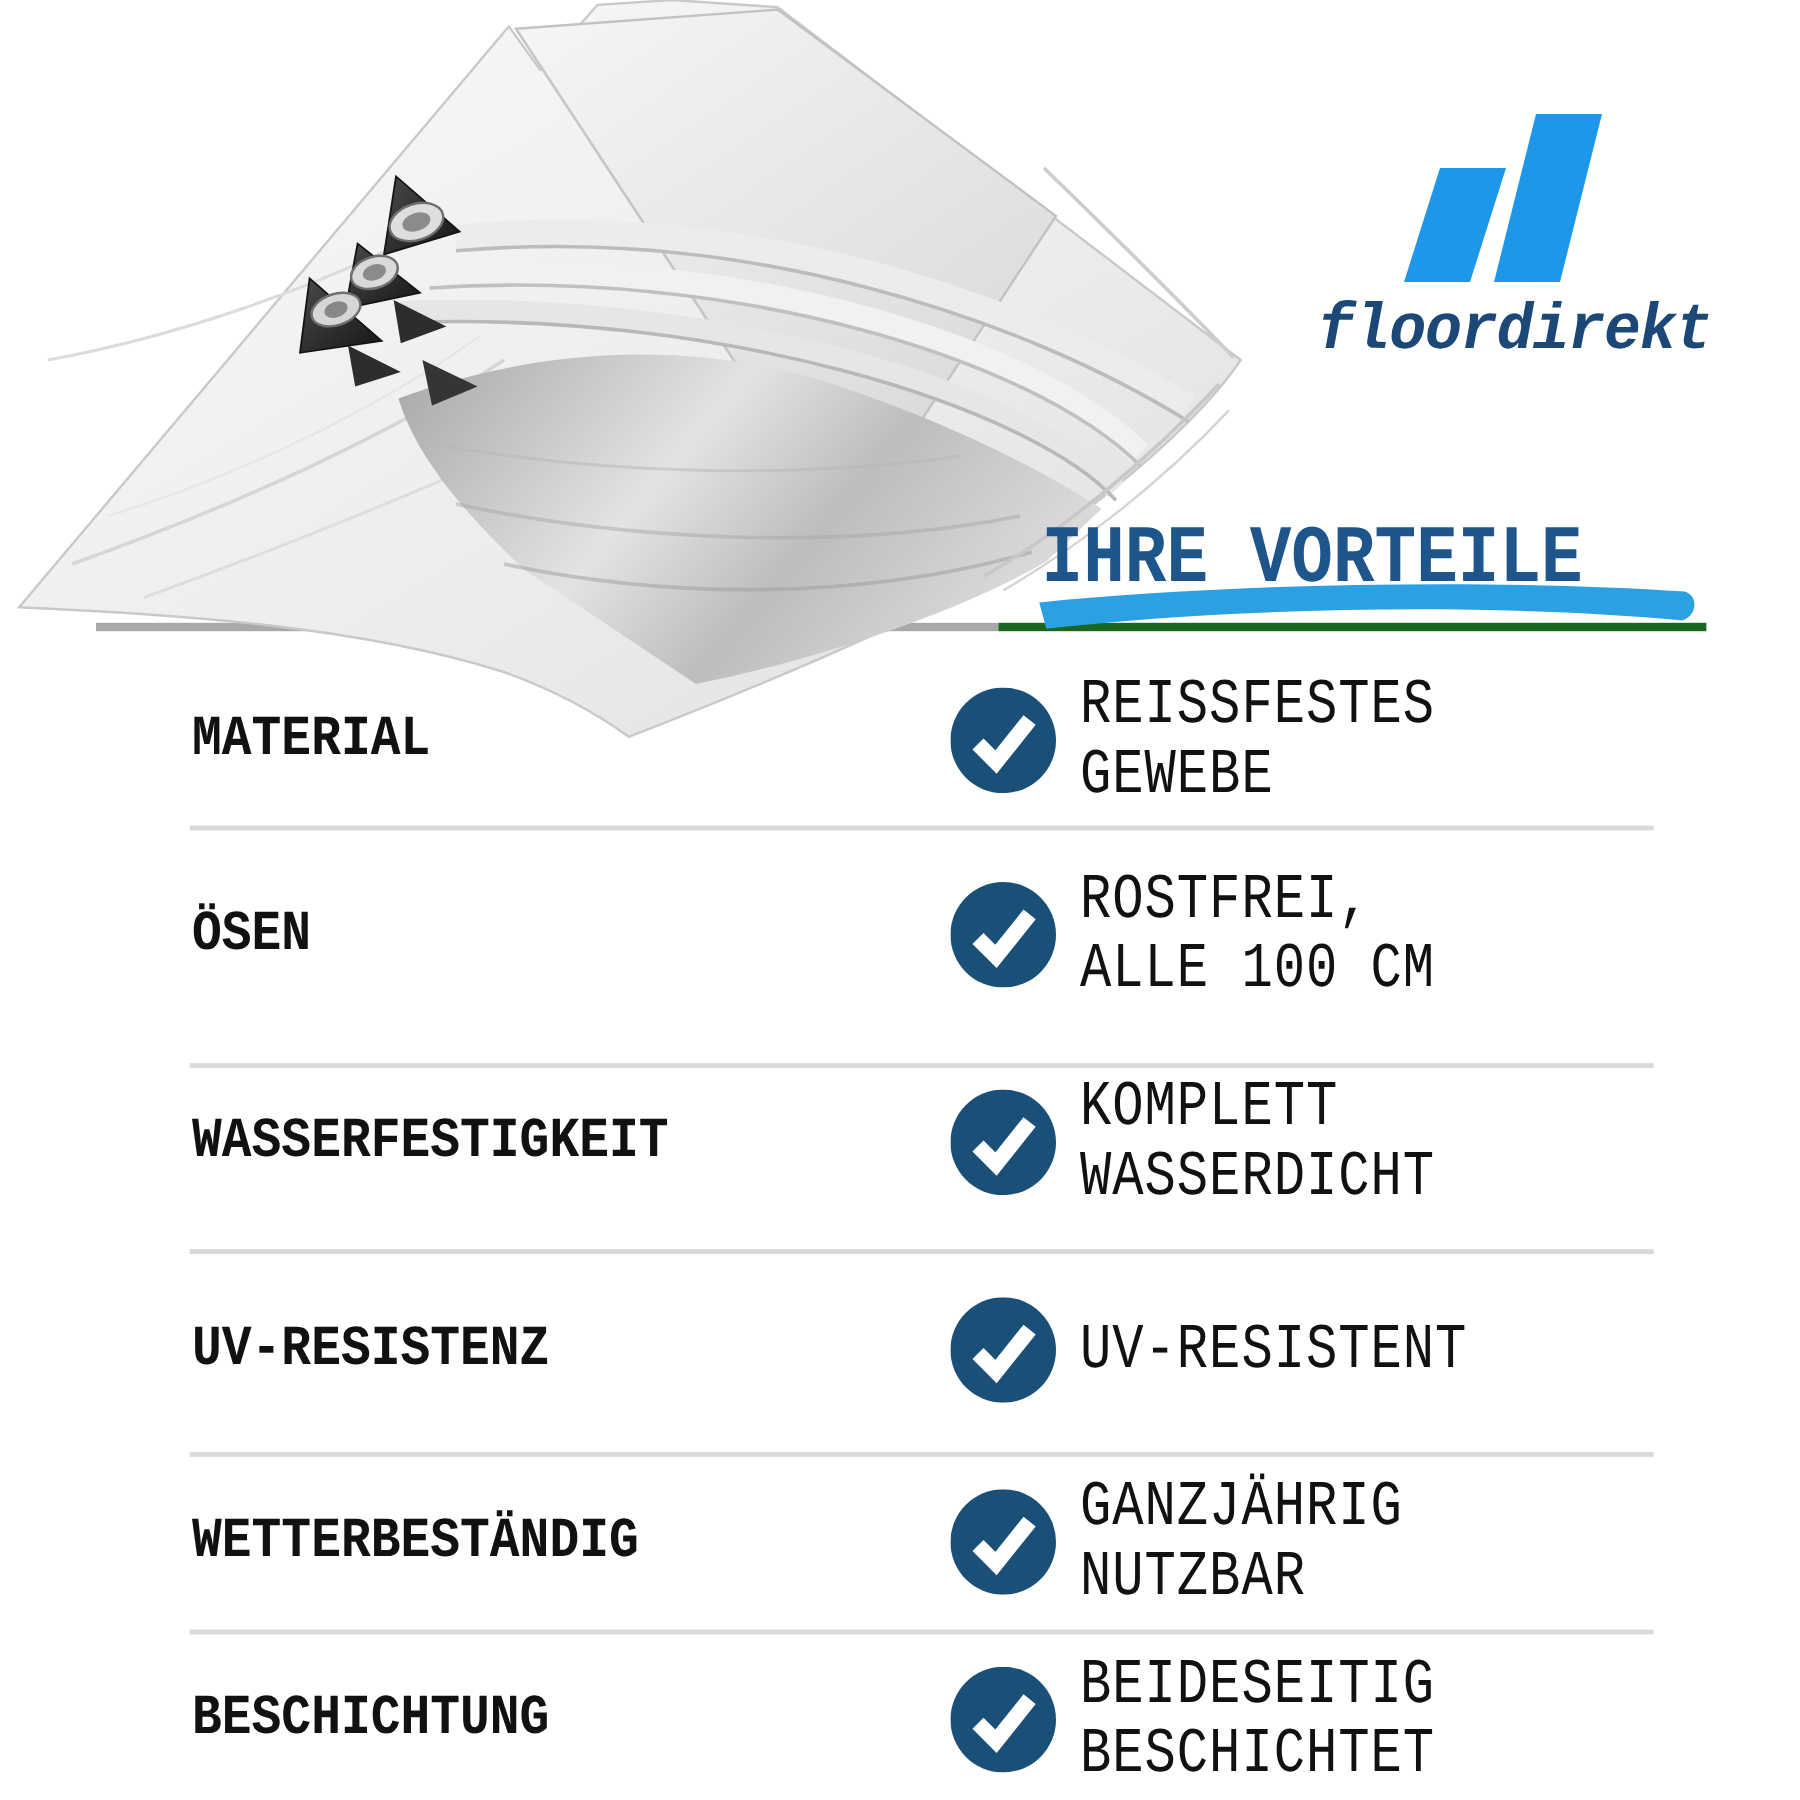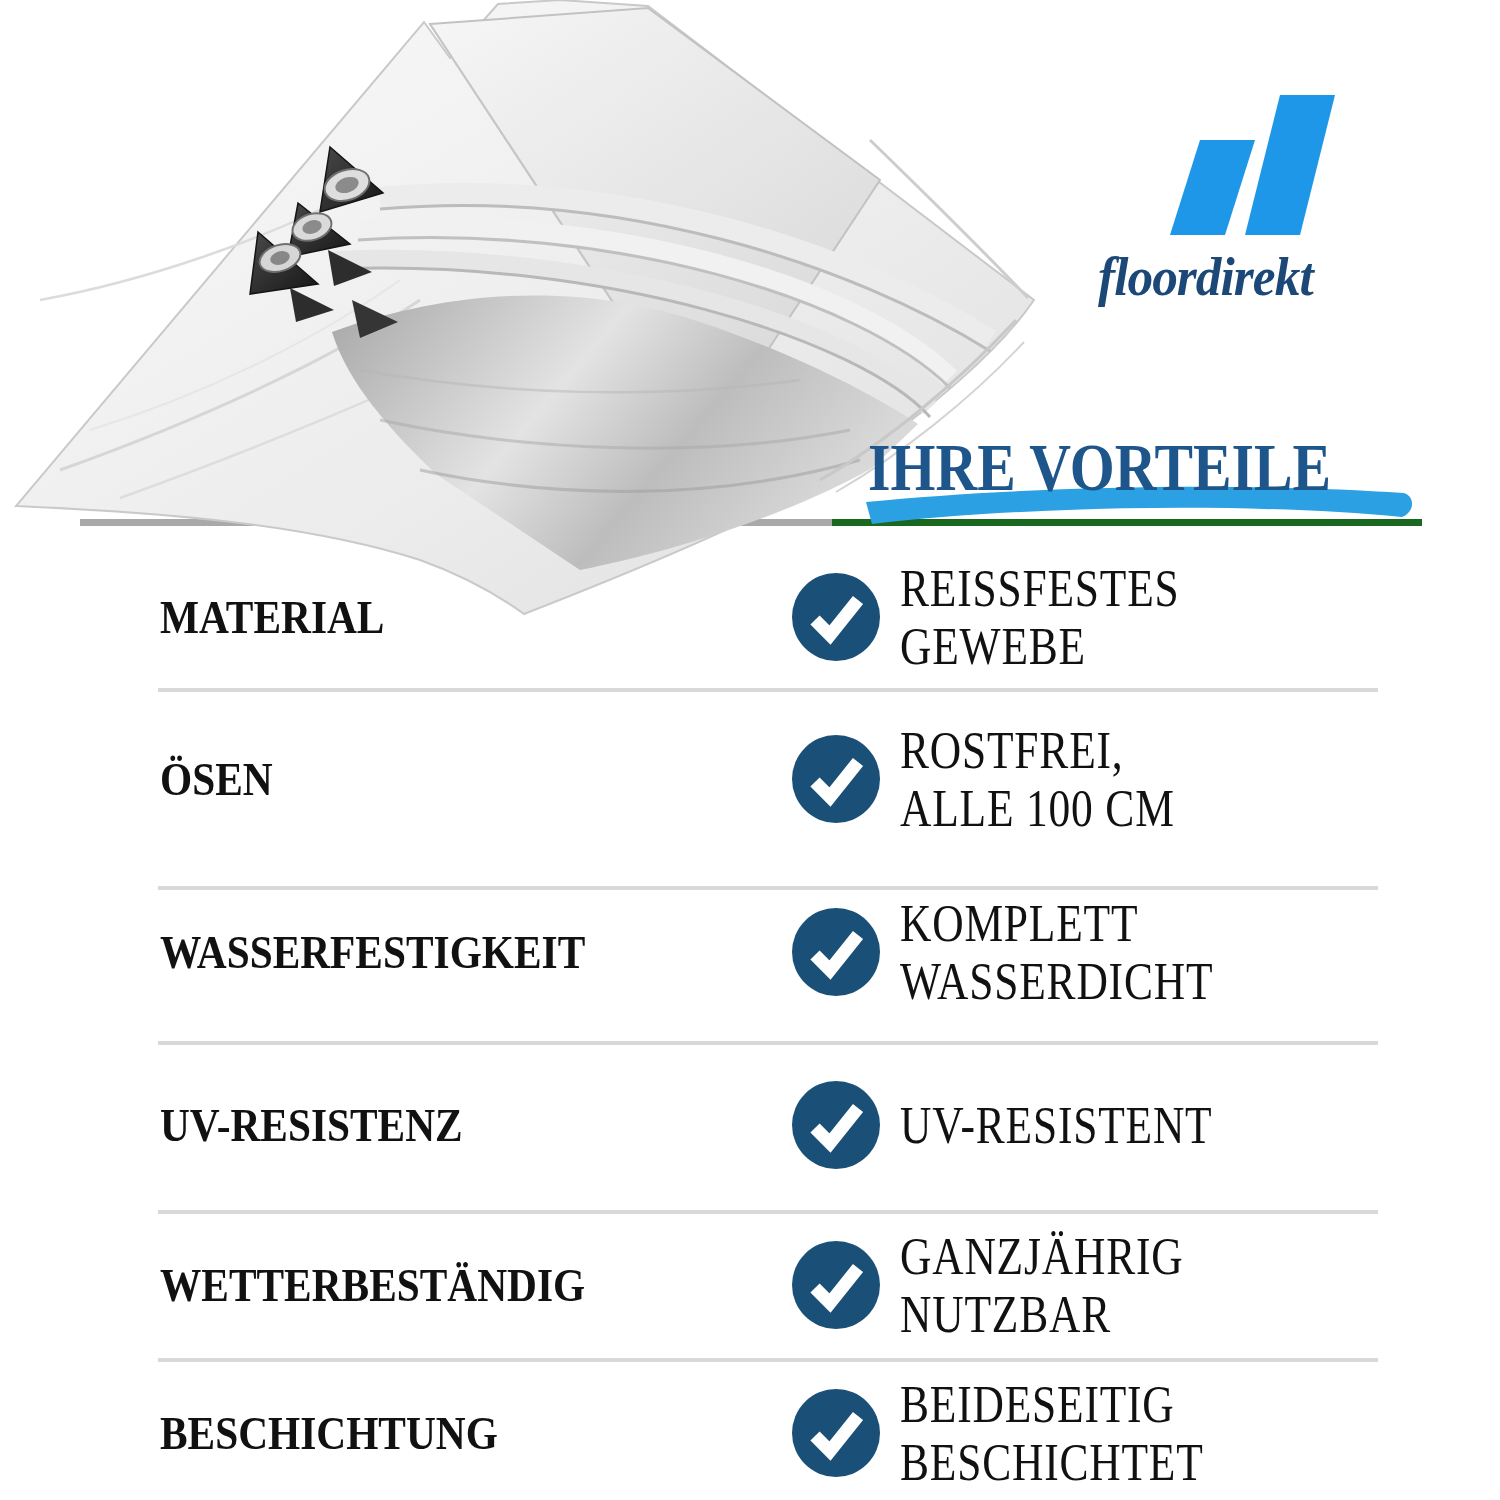--- a/index.html
+++ b/index.html
@@ -1,18 +1,18 @@
 <!DOCTYPE html>
 <html style="--logo-blue: #1E97E8; --navy: #1C4877; --heading-blue: #1E568C; --swoosh-blue: #2BA0E2; --line-green: #1A671F; --line-gray: #A9A9A9; --divider-gray: #D9D9D9; --check-navy: #1A5078; --text-black: #111111;"><head>
 <meta charset="utf-8">
 <style>
   html,body{margin:0;padding:0;background:#ffffff;}
   .canvas{
     position:relative;width:1500px;height:1500px;background:#ffffff;overflow:hidden;
-    font-family:Liberation Serif, serif;
+    font-family:Liberation Mono, monospace;
   }
   
   .logo-marks{position:absolute;left:1150px;top:85px;width:240px;height:160px;}
   .wordmark{
     position:absolute;left:1098px;top:246px;width:320px;
     font-size:54px;font-weight:800;font-style:italic;letter-spacing:-1px;
     color:var(--navy,#1C4877);transform:scaleX(.95);transform-origin:left top;white-space:nowrap;
   }
   
   .headline{

